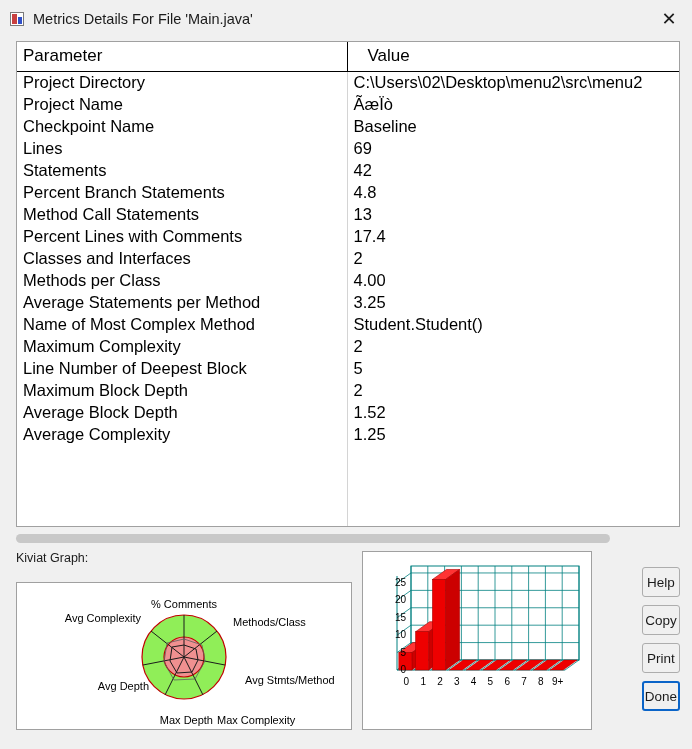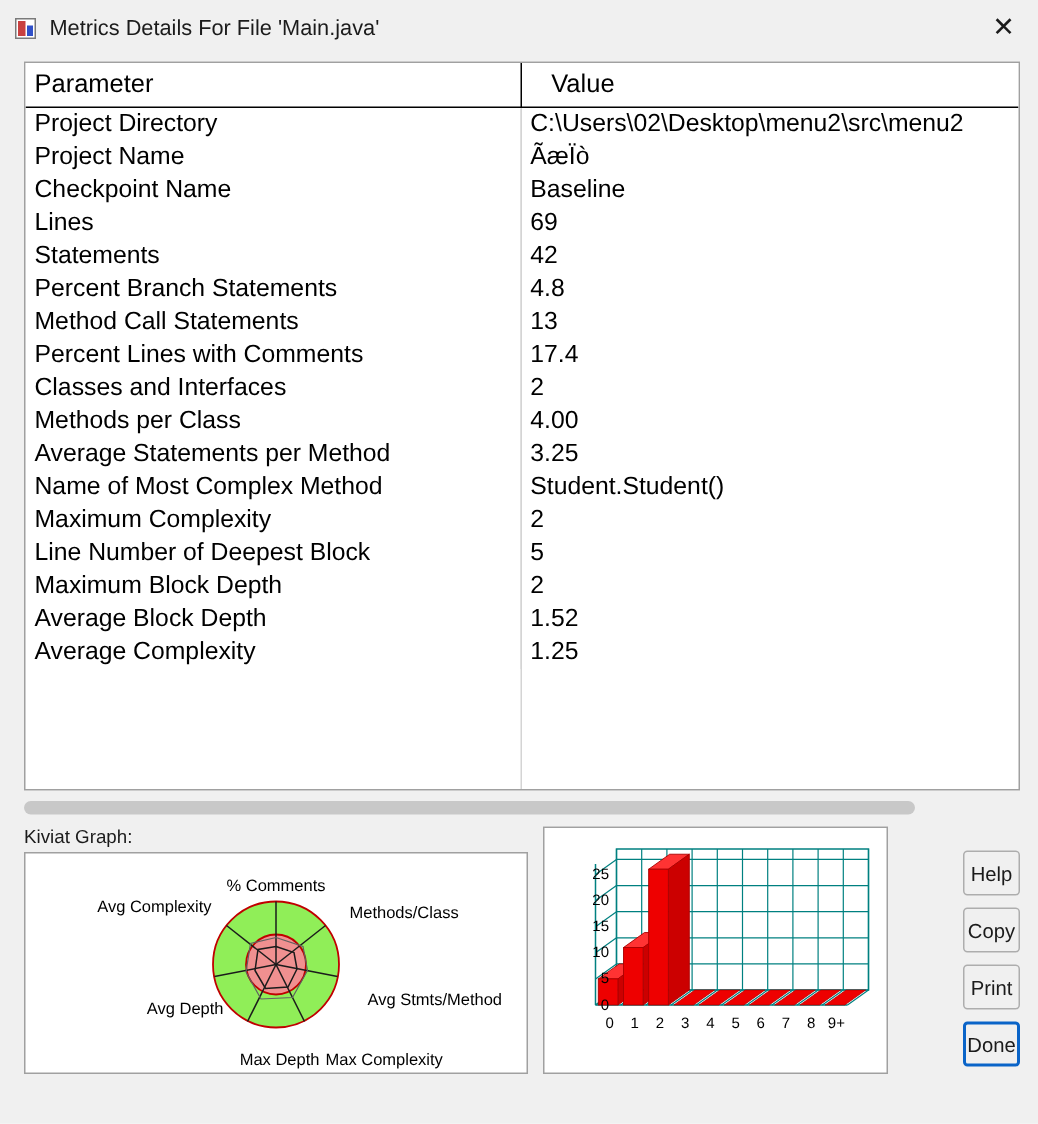--- a/index.html
+++ b/index.html
@@ -130,21 +130,21 @@
   .bottom {
     display: flex;
     padding: 6px 12px 0 16px;
     gap: 10px;
     flex: 1 1 auto;
   }
   .panel { display: flex; flex-direction: column; }
   .panel-label {
     font-size: 12.5px;
     color: #1b1b1b;
-    margin-bottom: 3px;
+    margin-bottom: 17px;
     white-space: nowrap;
   }
   .panel-box {
     border: 1px solid #a0a0a0;
     background: #ffffff;
     flex: 1 1 auto;
     position: relative;
     overflow: hidden;
   }
   .kiviat { width: 336px; }

